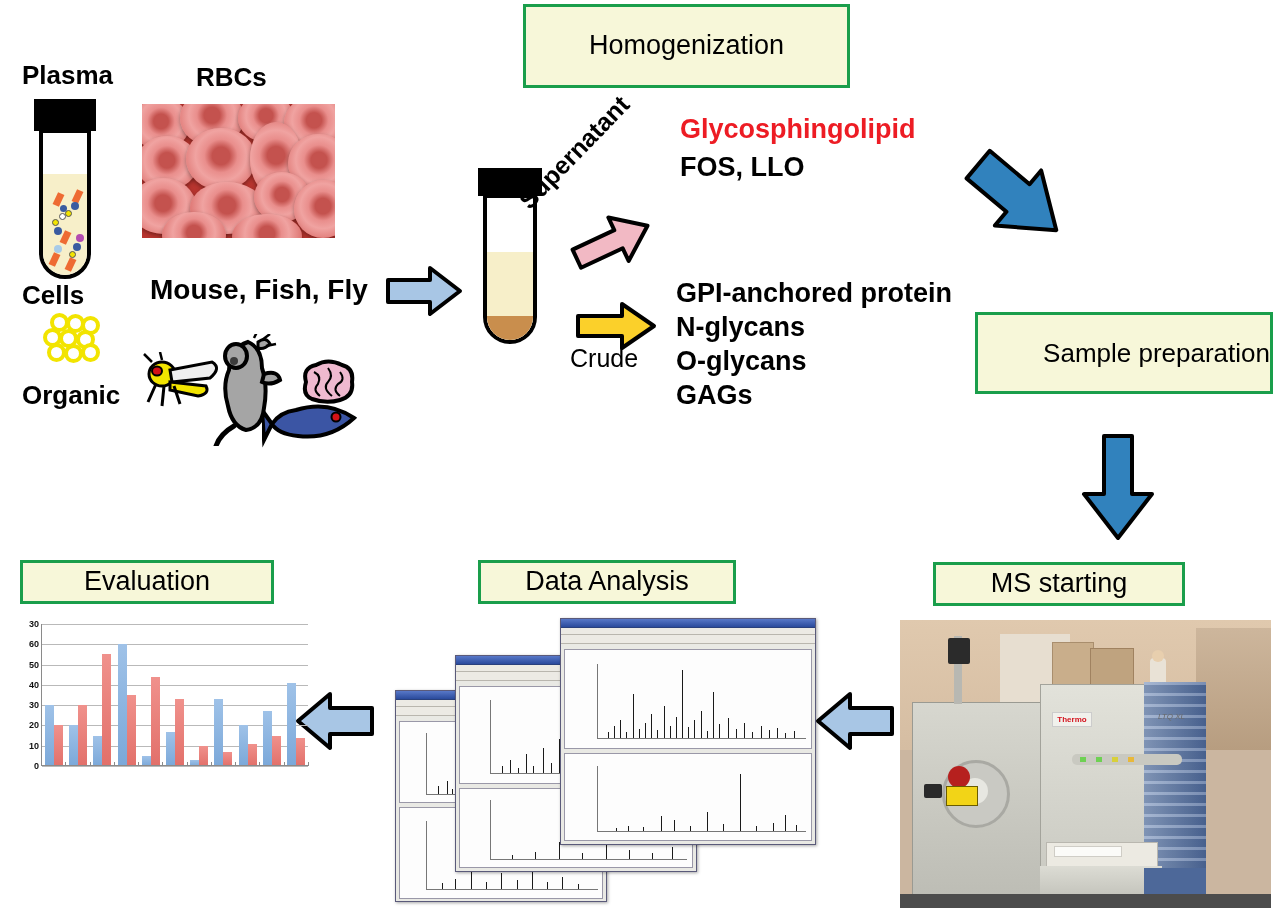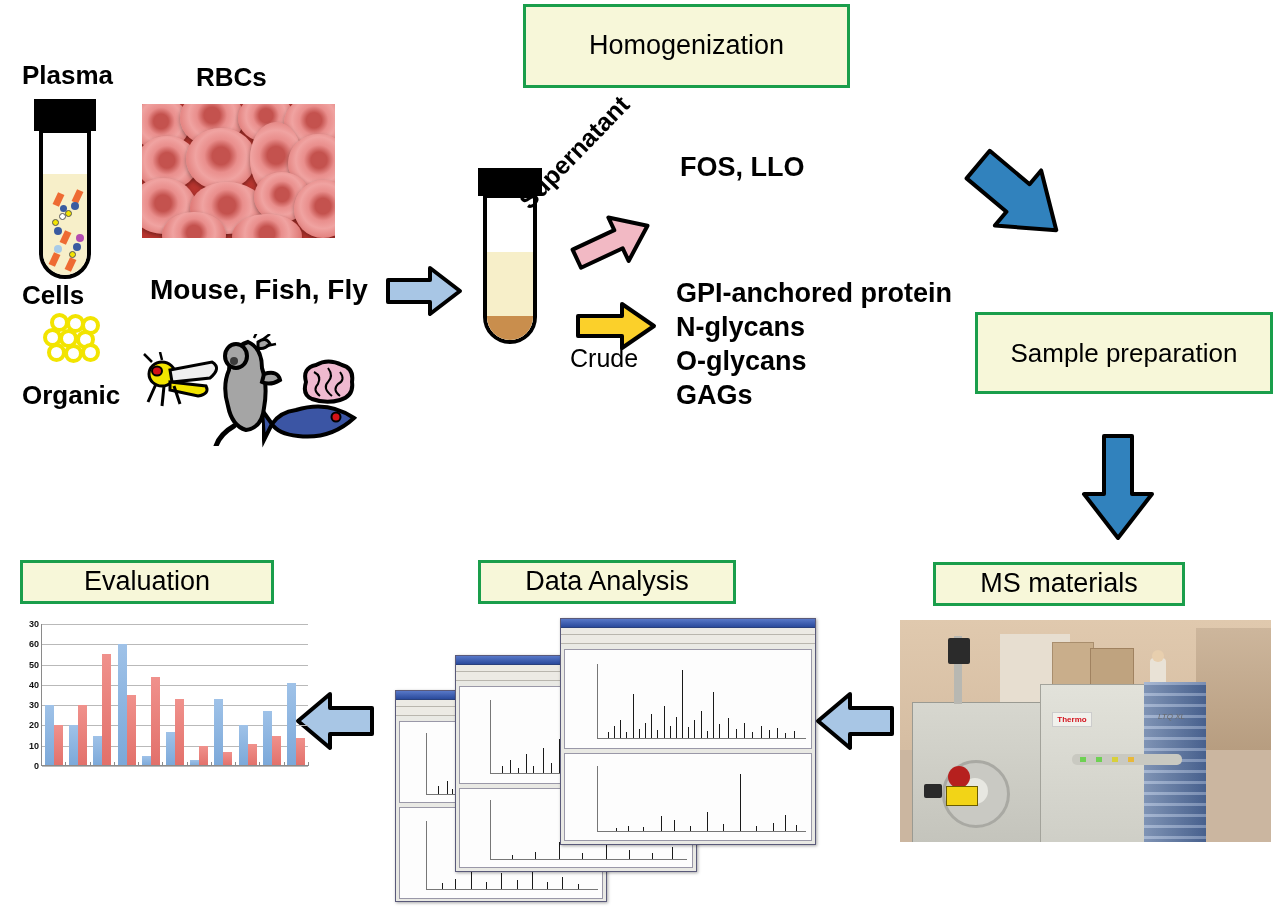--- a/index.html
+++ b/index.html
@@ -82,21 +82,21 @@
 </head>
 <body>
 
 <div class="stage">
 
 
   <div class="labelbox" style="left:523px;top:4px;width:327px;height:84px;font-size:27px;flex-direction:column;">
     <span>Homogenization</span>
   </div>
 
-  <div class="labelbox" style="left:975px;top:312px;width:298px;height:82px;font-size:26px;flex-direction:column;">
+  <div class="labelbox" style="left:975px;top:312px;width:298px;height:82px;font-size:26px;flex-direction:column;align-items:flex-end;">
     <span>Sample preparation</span>
   </div>
 
   <div class="txt" style="left:22px;top:60px;font-size:26px;">Plasma</div>
 
   <div class="tube" style="left:34px;top:99px;width:62px;height:180px;">
     <div class="cap" style="width:62px;height:32px;"></div>
     <div class="body" style="left:5px;top:30px;width:52px;height:150px;border-radius:0 0 26px 26px;">
       <div class="fillA" style="height:101px;"></div>
 
@@ -216,20 +216,21 @@
     </svg>
   </div>
 
   <div class="arw" style="left:576px;top:300px;width:82px;height:52px;">
     <svg width="82" height="52" viewBox="0 0 82 52">
       <path d="M2 16 L46 16 L46 4 L78 26 L46 48 L46 36 L2 36 Z" fill="#fbd02a" stroke="#000" stroke-width="4" stroke-linejoin="round"></path>
     </svg>
   </div>
   <div class="txt reg" style="left:570px;top:344px;font-size:25px;">Crude</div>
 
+  <div class="txt" style="left:680px;top:114px;font-size:27px;color:#ed1c24;">Glycosphingolipid</div>
   <div class="txt" style="left:680px;top:152px;font-size:27px;">FOS, LLO</div>
 
   <div class="txt" style="left:676px;top:278px;font-size:27px;">GPI-anchored protein</div>
   <div class="txt" style="left:676px;top:312px;font-size:27px;">N-glycans</div>
   <div class="txt" style="left:676px;top:346px;font-size:27px;">O-glycans</div>
   <div class="txt" style="left:676px;top:380px;font-size:27px;">GAGs</div>
 
   <div class="arw" style="left:960px;top:150px;width:116px;height:96px;">
     <svg width="116" height="96" viewBox="0 0 116 96">
       <g transform="rotate(40 58 48)">
@@ -238,32 +239,32 @@
     </svg>
   </div>
 
   <div class="arw" style="left:1078px;top:432px;width:80px;height:110px;">
     <svg width="80" height="110" viewBox="0 0 80 110">
       <path d="M26 4 L54 4 L54 62 L74 62 L40 106 L6 62 L26 62 Z" fill="#3182bd" stroke="#000" stroke-width="4" stroke-linejoin="round"></path>
     </svg>
   </div>
 
   <div class="labelbox" style="left:933px;top:562px;width:252px;height:44px;font-size:27px;">
-    <span>MS materials</span>
+    <span>MS starting</span>
   </div>
 
   <div class="labelbox" style="left:20px;top:560px;width:254px;height:44px;font-size:27px;">
     <span>Evaluation</span>
   </div>
 
   <div class="labelbox" style="left:478px;top:560px;width:258px;height:44px;font-size:27px;">
     <span>Data Analysis</span>
   </div>
 
-  <div class="msphoto" style="left:900px;top:620px;width:371px;height:222px;">
+  <div class="msphoto" style="left:900px;top:620px;width:371px;height:288px;">
 
     <div class="abs" style="left:0;top:0;width:371px;height:130px;background:linear-gradient(#e0c9ae,#d5bda2);"></div>
     <div class="abs" style="left:100px;top:14px;width:70px;height:78px;background:#e7ded0;"></div>
     <div class="abs" style="left:152px;top:22px;width:40px;height:48px;background:#c9ae8b;border:1px solid #a98e6d;"></div>
     <div class="abs" style="left:190px;top:28px;width:42px;height:44px;background:#bfa37f;border:1px solid #a08260;"></div>
     <div class="abs" style="left:250px;top:38px;width:16px;height:28px;background:#e9e2d6;border-radius:4px 4px 0 0;"></div>
     <div class="abs" style="left:252px;top:30px;width:12px;height:12px;border-radius:50%;background:#e8cfae;"></div>
     <div class="abs" style="left:296px;top:8px;width:75px;height:122px;background:linear-gradient(#cdb69c,#b79d80);"></div>
 
     <div class="abs" style="left:12px;top:82px;width:160px;height:192px;background:linear-gradient(180deg,#d7d7cf,#bdbdb5);border:1px solid #9a9a92;"></div>

